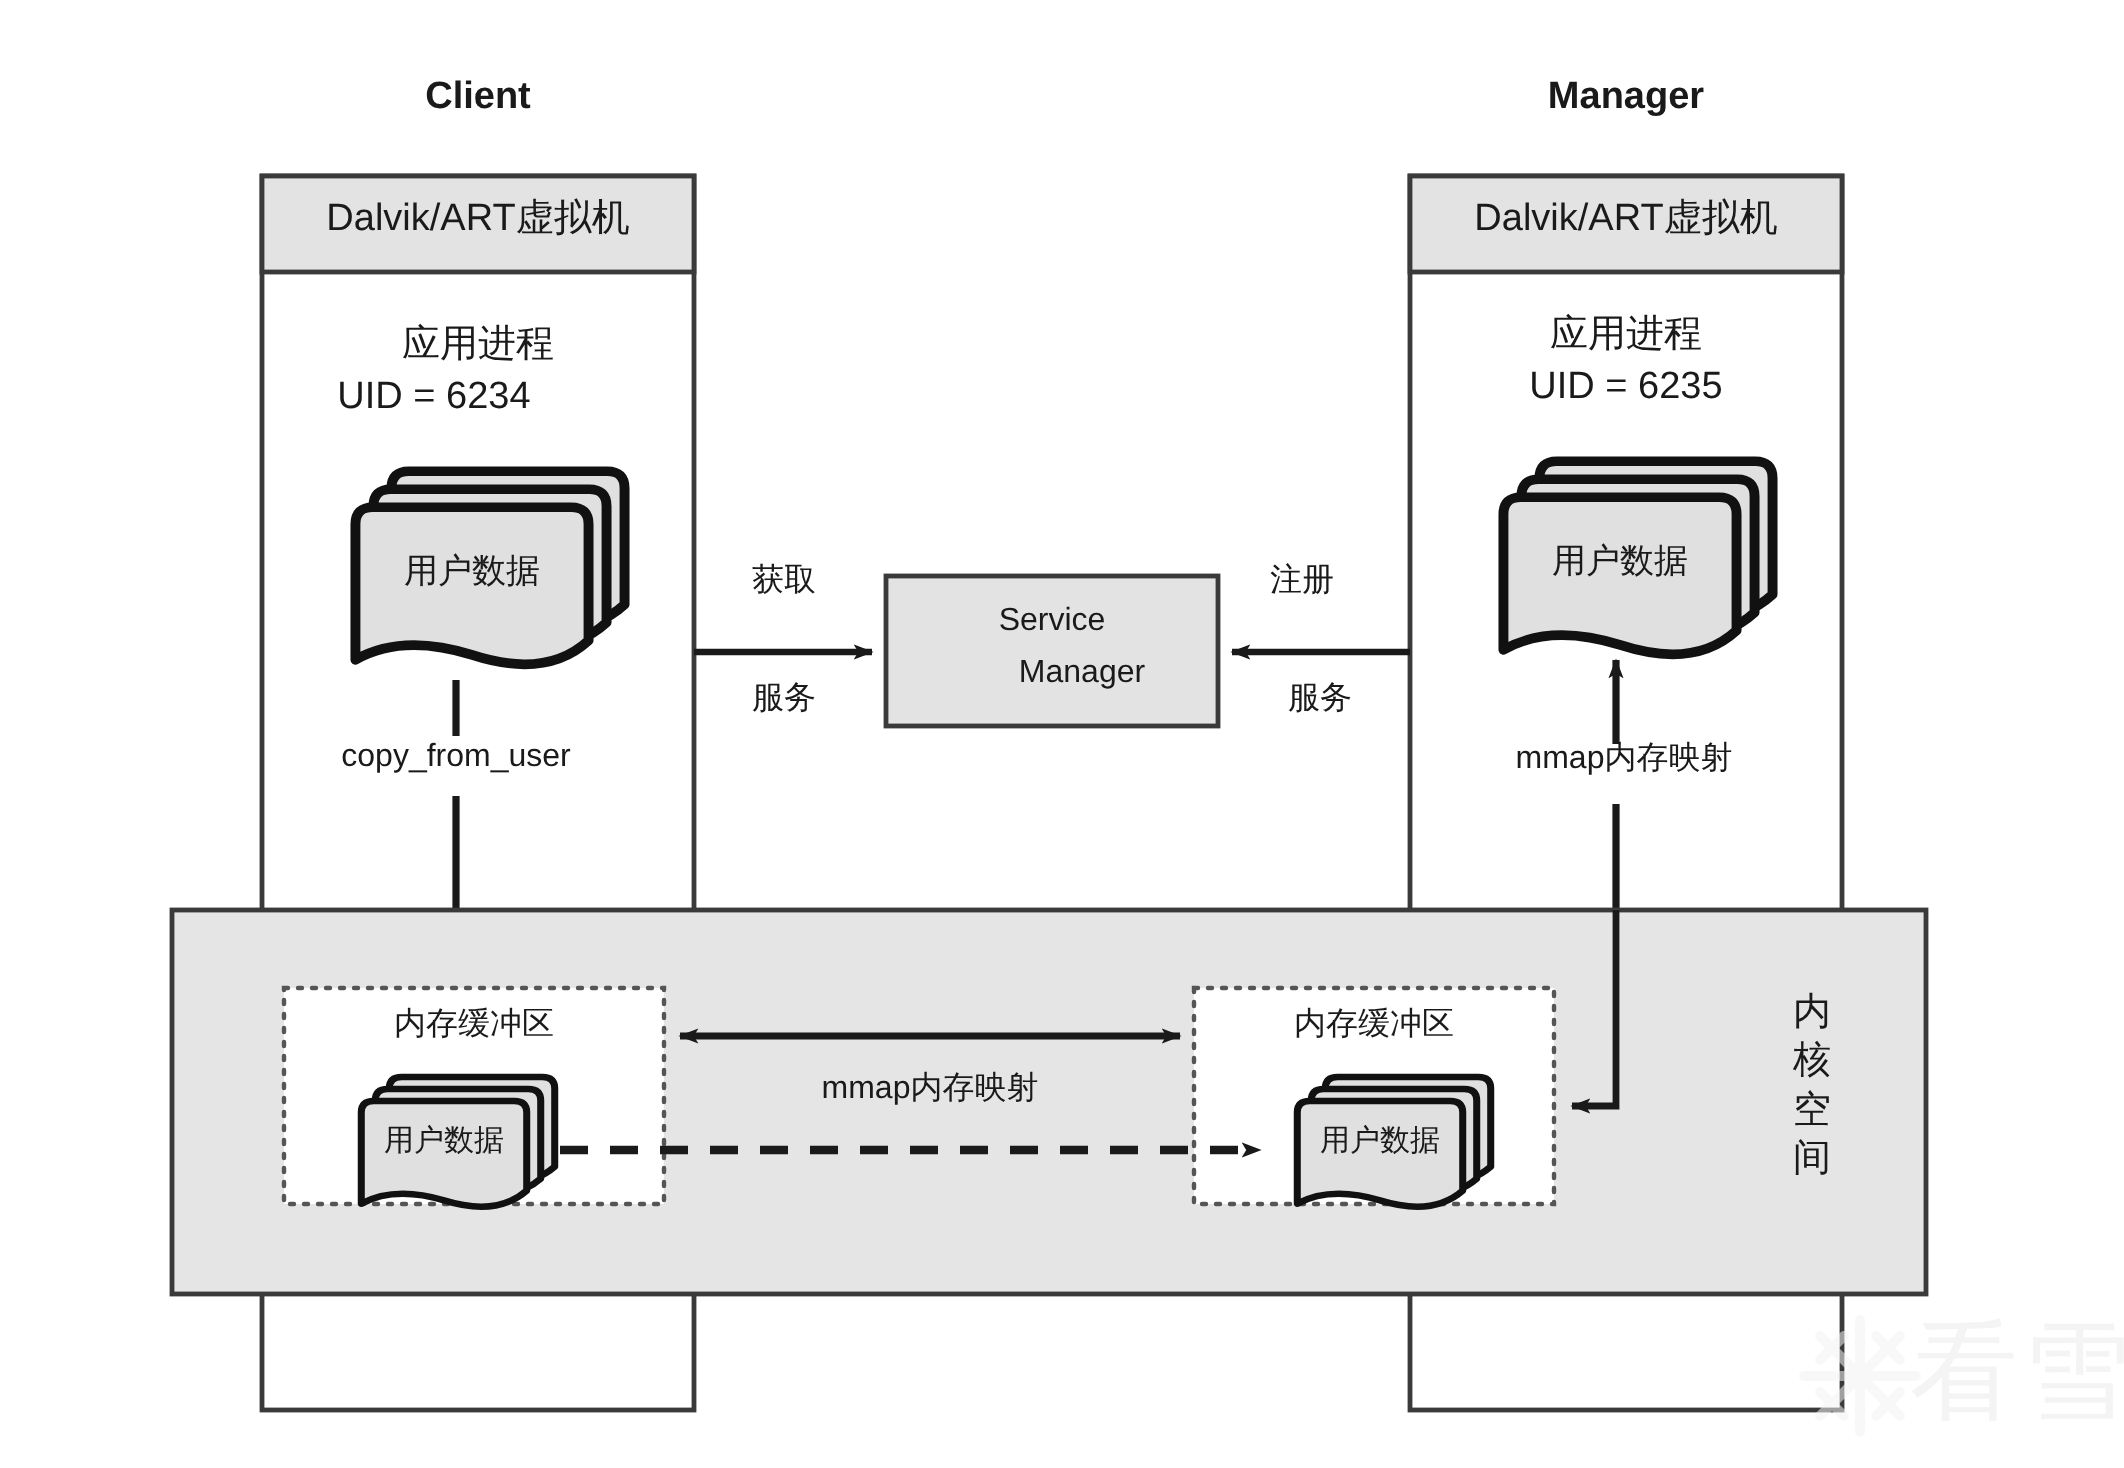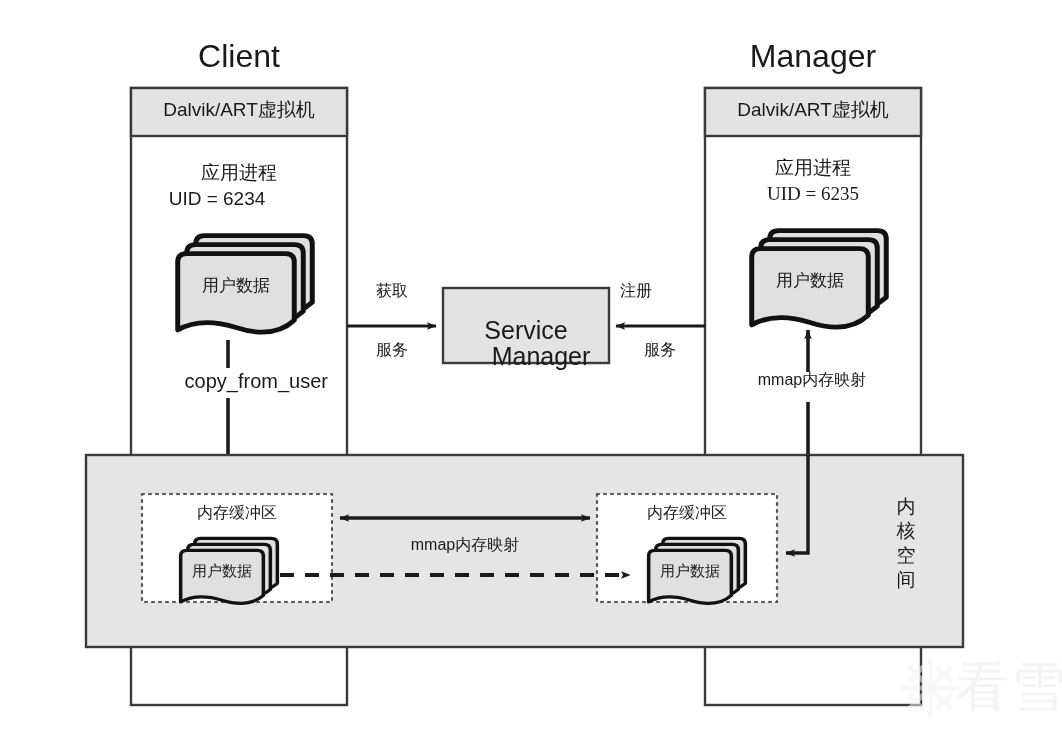--- a/index.html
+++ b/index.html
@@ -22,53 +22,51 @@
     height: 734px;
   }
   .lbl {
     position: absolute;
     white-space: nowrap;
     line-height: 1.18;
     color: #1a1a1a;
     text-align: center;
   }
   .title-lbl {
-    font-size: 32px;
-    font-weight: normal;
+    font-size: 19px;
+    font-weight: bold;
   }
   .hdr-lbl {
     font-size: 19px;
   }
   .proc-lbl {
     font-size: 19px;
   }
   .doc-lbl {
     font-size: 17px;
   }
   .doc-lbl-sm {
     font-size: 15px;
   }
   .edge-lbl {
     font-size: 16px;
   }
   .sm-lbl {
-    font-size: 25px;
+    font-size: 16px;
     line-height: 1.35;
-    margin-top: 14px;
   }
   .buf-lbl {
     font-size: 16px;
   }
   .kern-lbl {
     font-size: 19px;
     line-height: 1.28;
   }
   .mono-ish {
-    font-size: 20px;
-    text-align: right;
+    font-size: 16px;
   }
   .vert-stack span { display: block; }
 </style>
 </head>
 <body>
 
 <svg id="canvas" viewBox="0 0 1062 734" xmlns="http://www.w3.org/2000/svg">
   <defs>
     <marker id="arrow" markerWidth="12" markerHeight="12" refX="9.2" refY="4" orient="auto" markerUnits="userSpaceOnUse">
       <path d="M0,0.2 L10,4 L0,7.8 L2.3,4 Z" fill="#1a1a1a"></path>
@@ -171,34 +169,34 @@
 <div class="lbl title-lbl" style="left:705px; top:38px; width:216px;">Manager</div>
 
 <div class="lbl hdr-lbl" style="left:131px; top:99px; width:216px;">Dalvik/ART虚拟机</div>
 
 <div class="lbl hdr-lbl" style="left:705px; top:99px; width:216px;">Dalvik/ART虚拟机</div>
 
 <div class="lbl proc-lbl" style="left:131px; top:162px; width:216px;">应用进程</div>
 <div class="lbl proc-lbl" style="left:131px; top:188px; width:172px;">UID = 6234</div>
 
 <div class="lbl proc-lbl" style="left:705px; top:157px; width:216px;">应用进程</div>
-<div class="lbl proc-lbl" style="left:705px; top:183px; width:216px;font-family:Liberation Serif, serif;">UID = 6235</div>
+<div class="lbl proc-lbl" style="left:705px; top:183px; width:216px;">UID = 6235</div>
 
 <div class="lbl doc-lbl" style="left:174px; top:276px; width:124px;">用户数据</div>
 
 <div class="lbl doc-lbl" style="left:748px; top:271px; width:124px;">用户数据</div>
 
 <div class="lbl mono-ish" style="left:128px; top:370px; width:200px;">copy_from_user</div>
 
 <div class="lbl sm-lbl" style="left:443px; top:300px; width:166px;">Service</div>
 <div class="lbl sm-lbl" style="left:443px; top:326px; width:196px;">Manager</div>
 
 <div class="lbl edge-lbl" style="left:355px; top:282px; width:74px;">获取</div>
 <div class="lbl edge-lbl" style="left:355px; top:341px; width:74px;">服务</div>
-<div class="lbl edge-lbl" style="left:599px; top:282px; width:74px;">注册</div>
+<div class="lbl edge-lbl" style="left:614px; top:282px; width:74px;">注册</div>
 <div class="lbl edge-lbl" style="left:623px; top:341px; width:74px;">服务</div>
 
 <div class="lbl edge-lbl" style="left:712px; top:371px; width:200px;">mmap内存映射</div>
 
 <div class="lbl buf-lbl" style="left:142px; top:504px; width:190px;">内存缓冲区</div>
 <div class="lbl doc-lbl-sm" style="left:178px; top:562px; width:88px;">用户数据</div>
 
 <div class="lbl buf-lbl" style="left:597px; top:504px; width:180px;">内存缓冲区</div>
 <div class="lbl doc-lbl-sm" style="left:646px; top:562px; width:88px;">用户数据</div>
 

